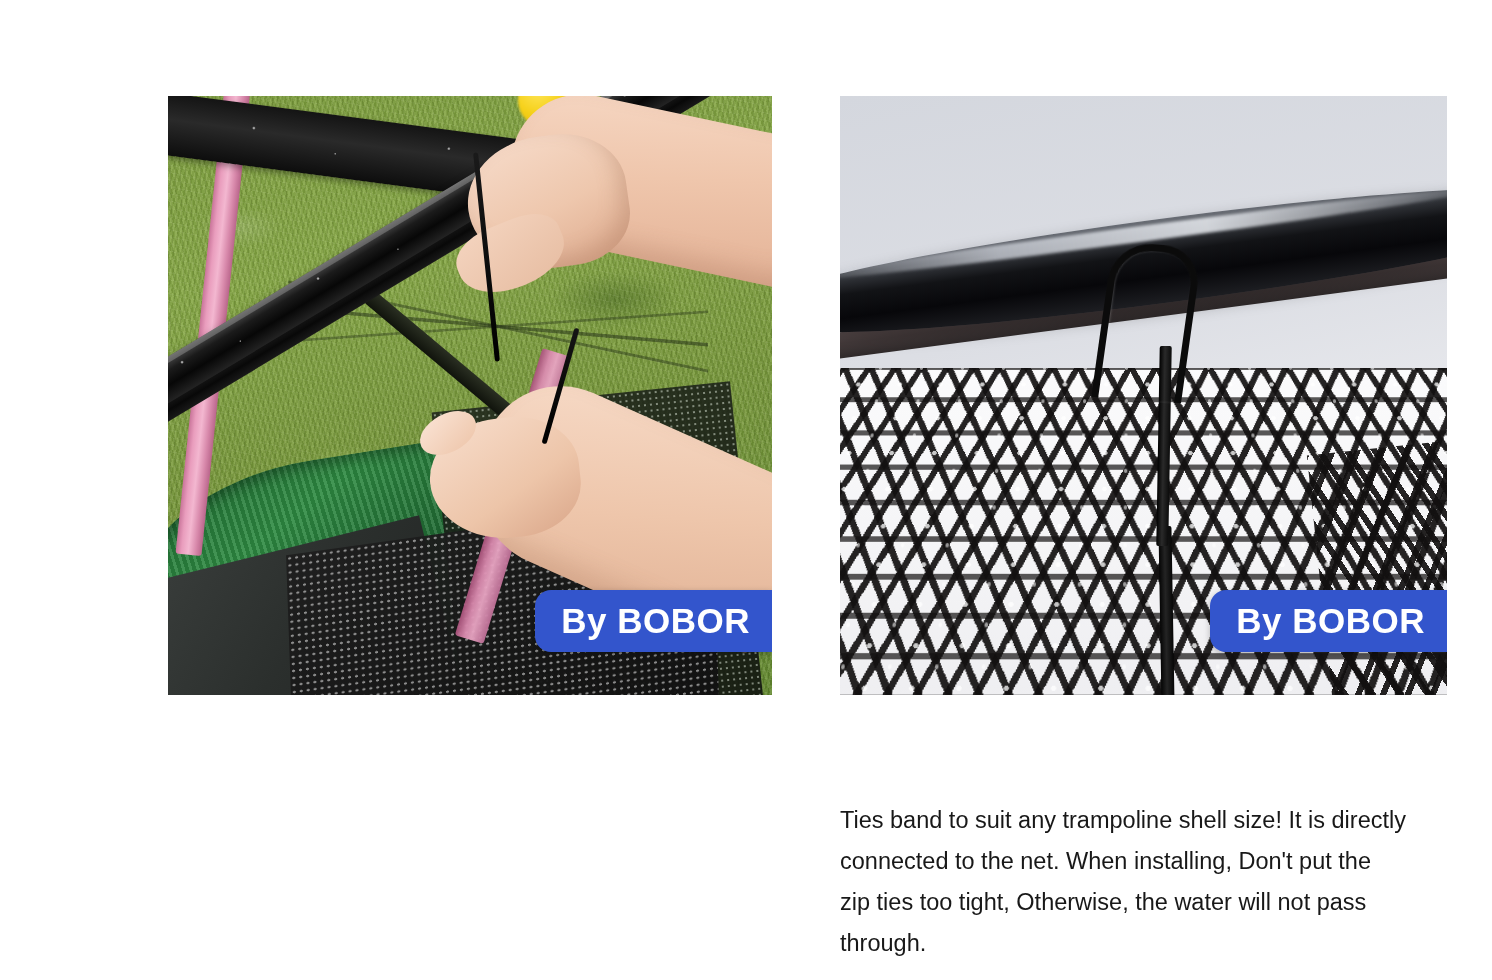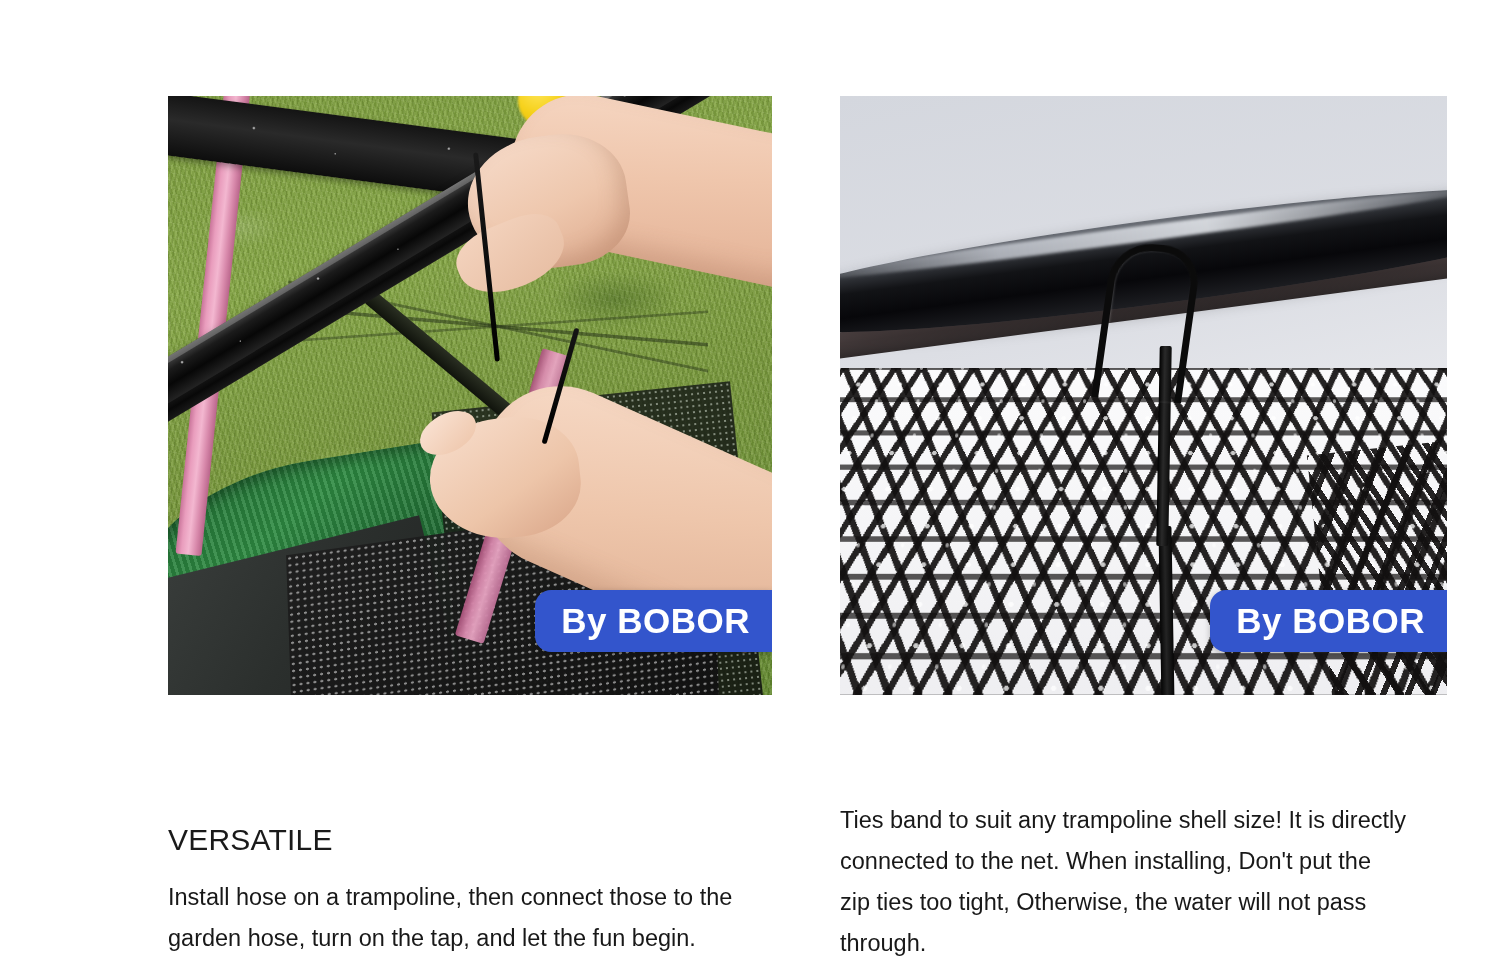--- a/index.html
+++ b/index.html
@@ -448,24 +448,20 @@
         <div class="lp-arm-bot"></div>
         <div class="lp-hand-bot"></div>
         <div class="lp-thumb"></div>
         <div class="lp-ziptie2"></div>
 
         <div class="badge" style="background-color: rgb(51, 85, 204);">
           <span class="badge-text" style="color: rgb(255, 255, 255);">By BOBOR</span>
         </div>
       </div>
 
-      <div class="caption">
-        <h3 class="caption-title" style="color: rgb(26, 26, 26);">VERSATILE</h3>
-        <p class="caption-body" style="color: rgb(24, 24, 24);">Install hose on a trampoline, then connect those to the garden hose, turn on the tap, and let the fun begin.</p>
-      </div>
     </div>
 
     <div class="col col-right">
 
       <div class="photo">
         <div class="rp-sky"></div>
         <div class="rp-yellow"></div>
         <div class="rp-net"></div>
         <div class="rp-net-knots"></div>
         <div class="rp-yellow-mask"></div>

